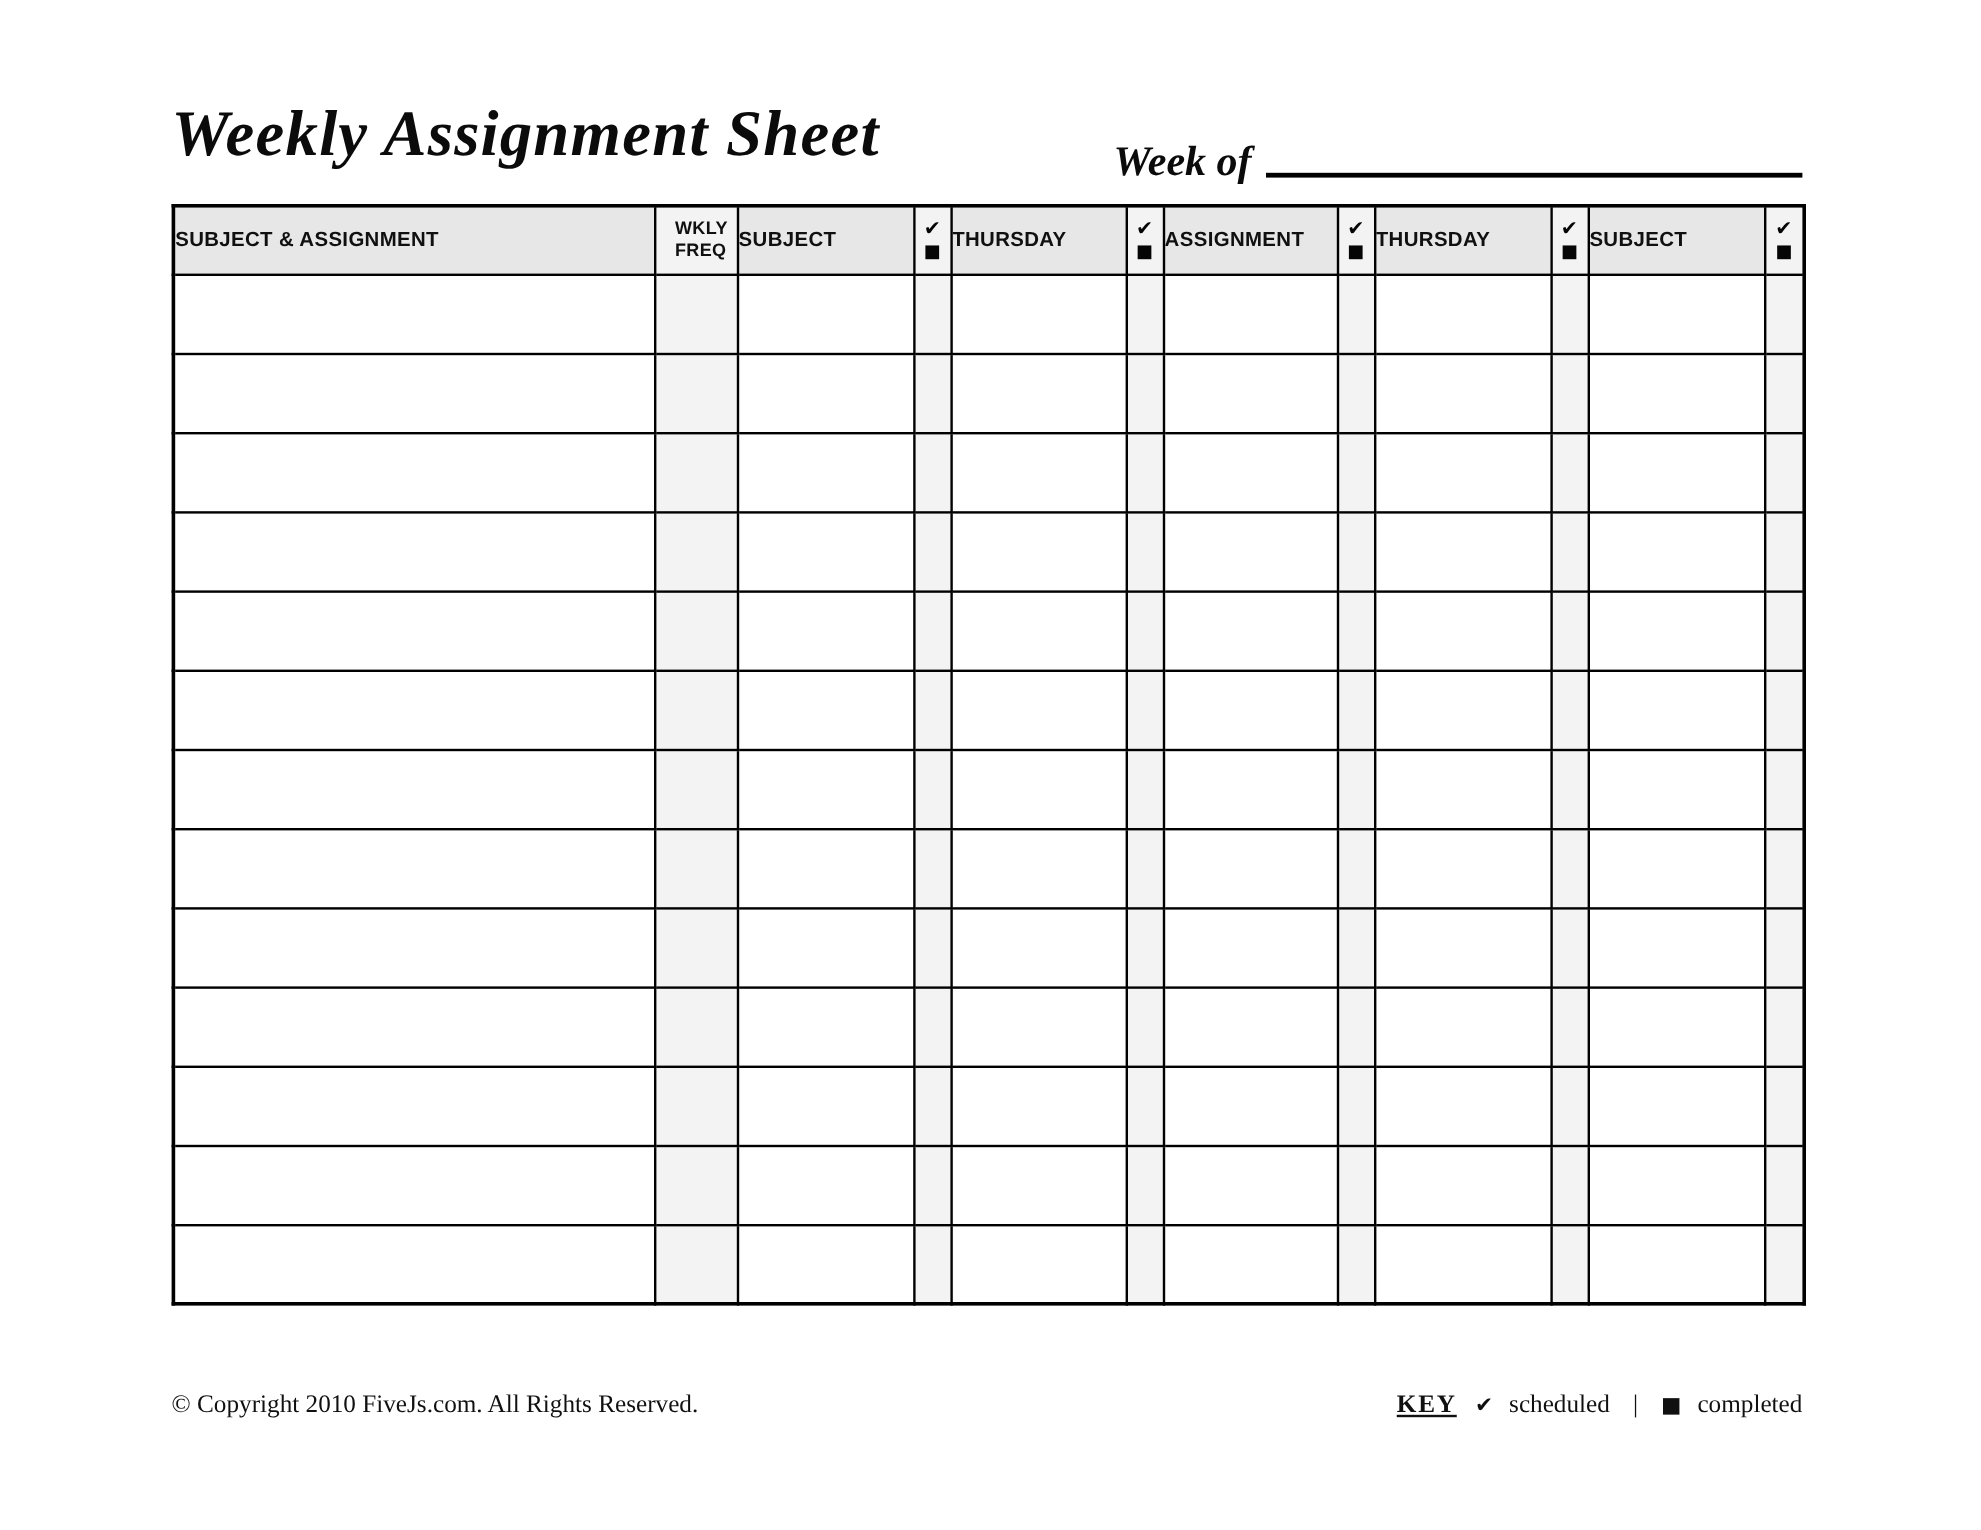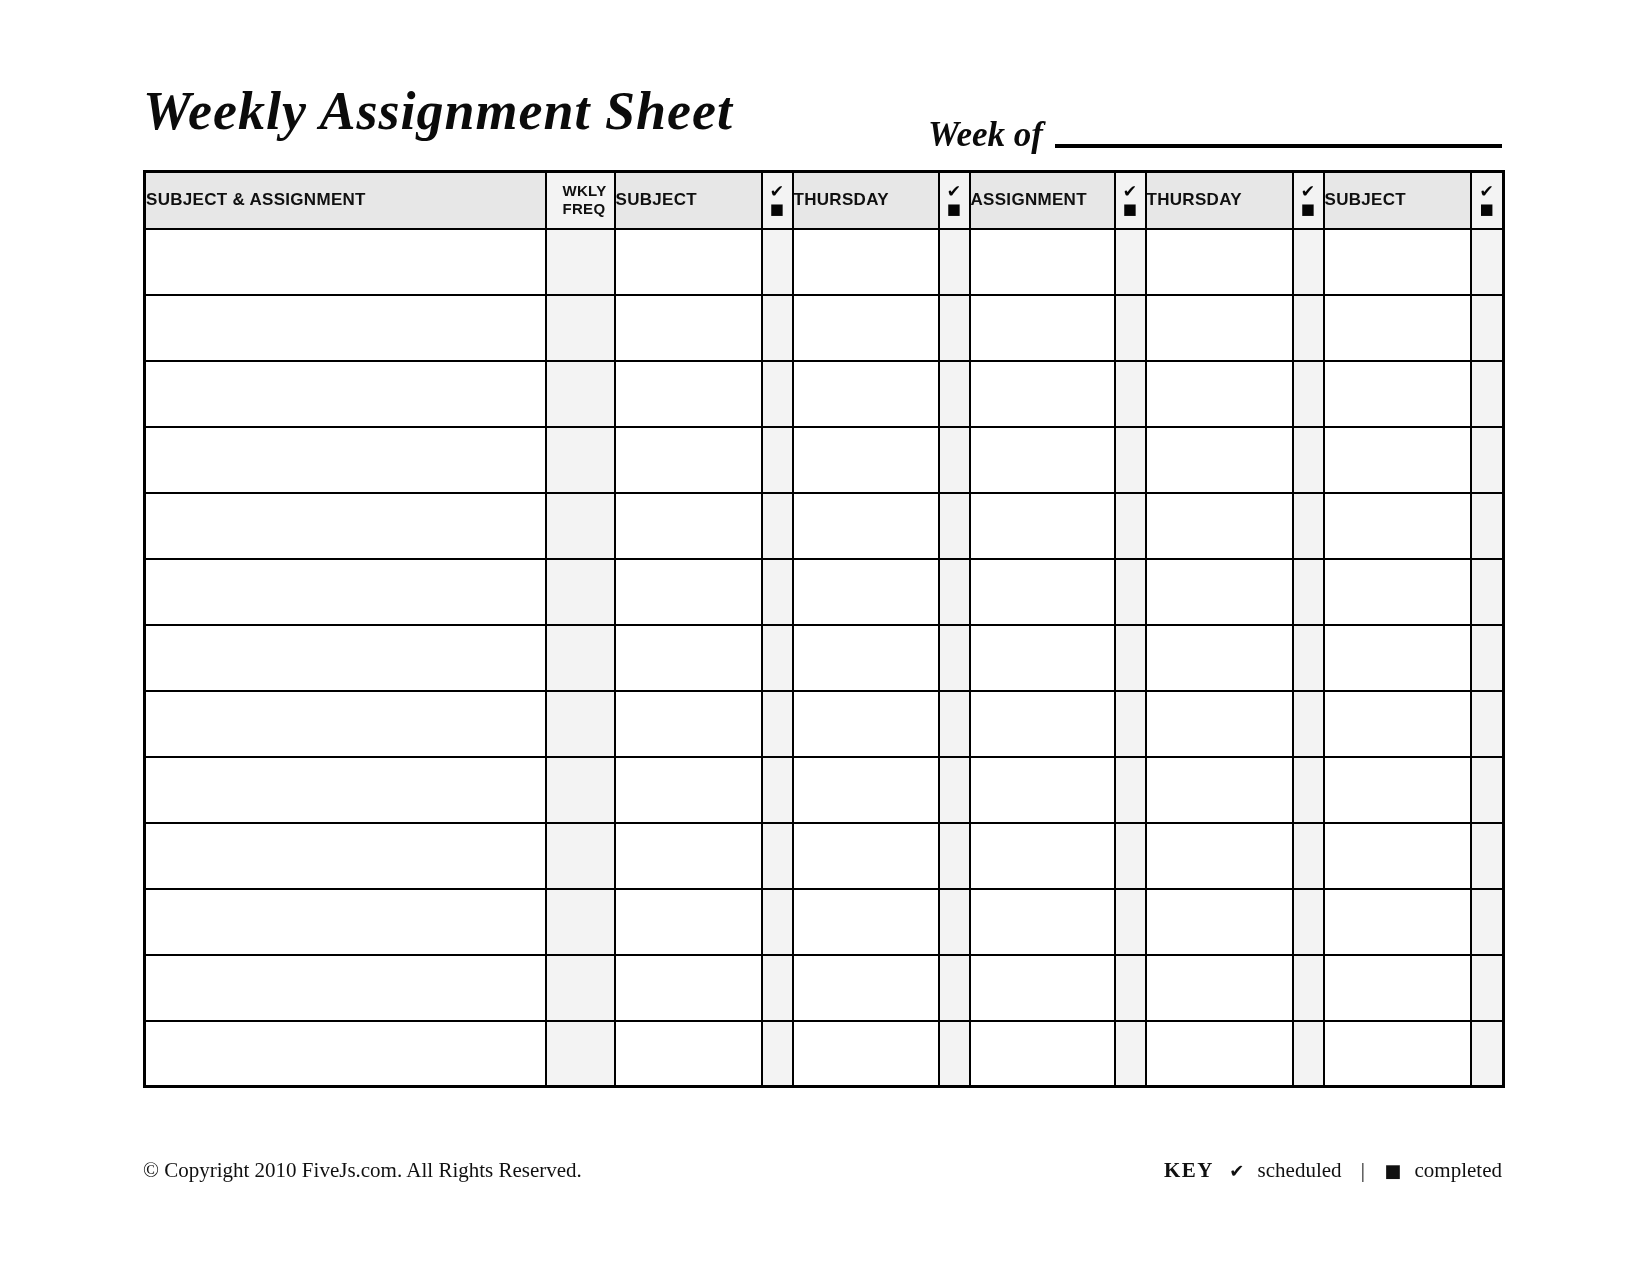--- a/index.html
+++ b/index.html
@@ -126,20 +126,21 @@
     align-items:flex-start;
     font-family:"Liberation Serif", serif;
     font-size:21px;
     color:#101010;
   }
   .legend { white-space:nowrap; }
   .legend .key {
     font-weight:700;
     letter-spacing:1.5px;
     margin-right:10px;
+    text-decoration:underline;
   }
   .legend .sym {
     font-family:"DejaVu Sans", sans-serif;
     font-size:18px;
     margin-right:8px;
   }
   .legend .divider { margin:0 14px; }
 </style>
 </head>
 <body>

